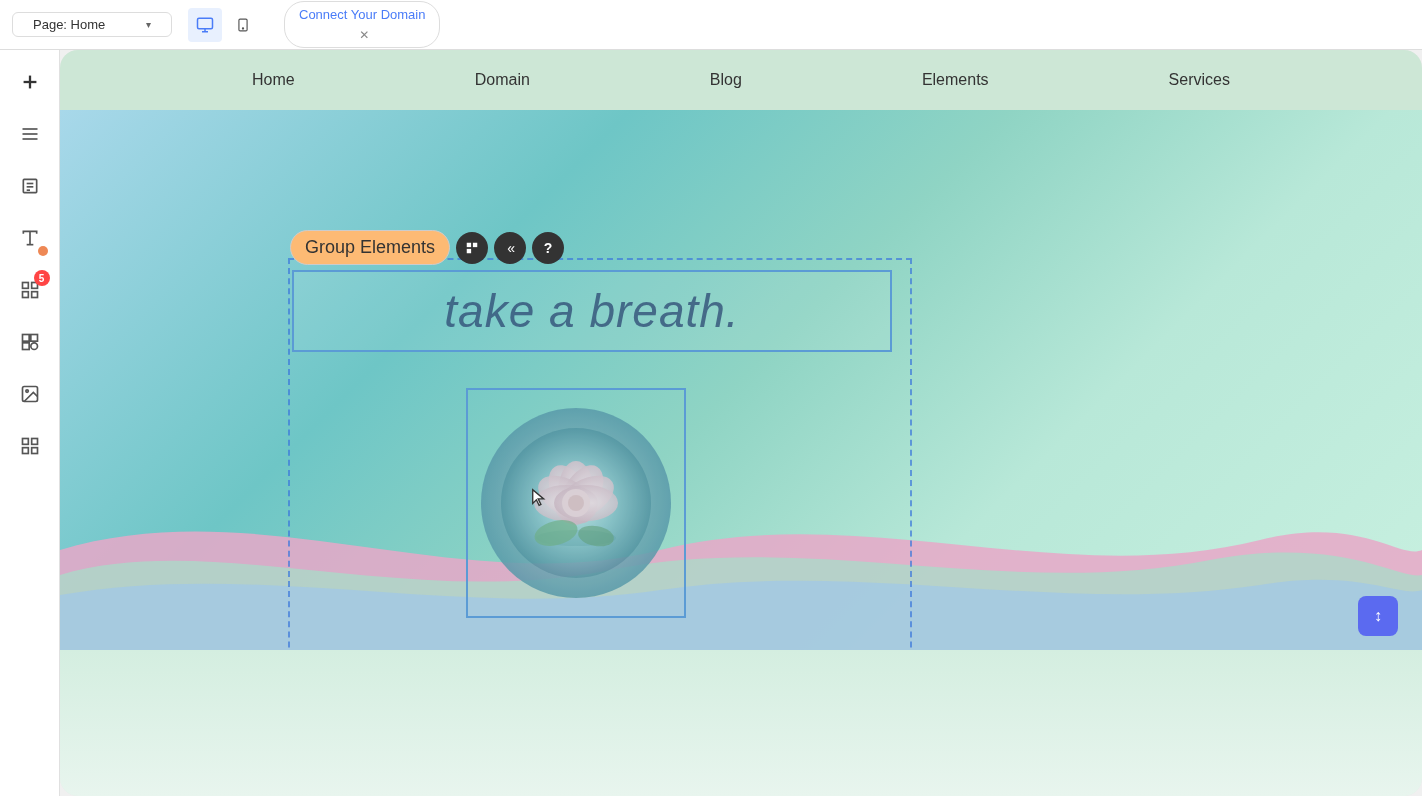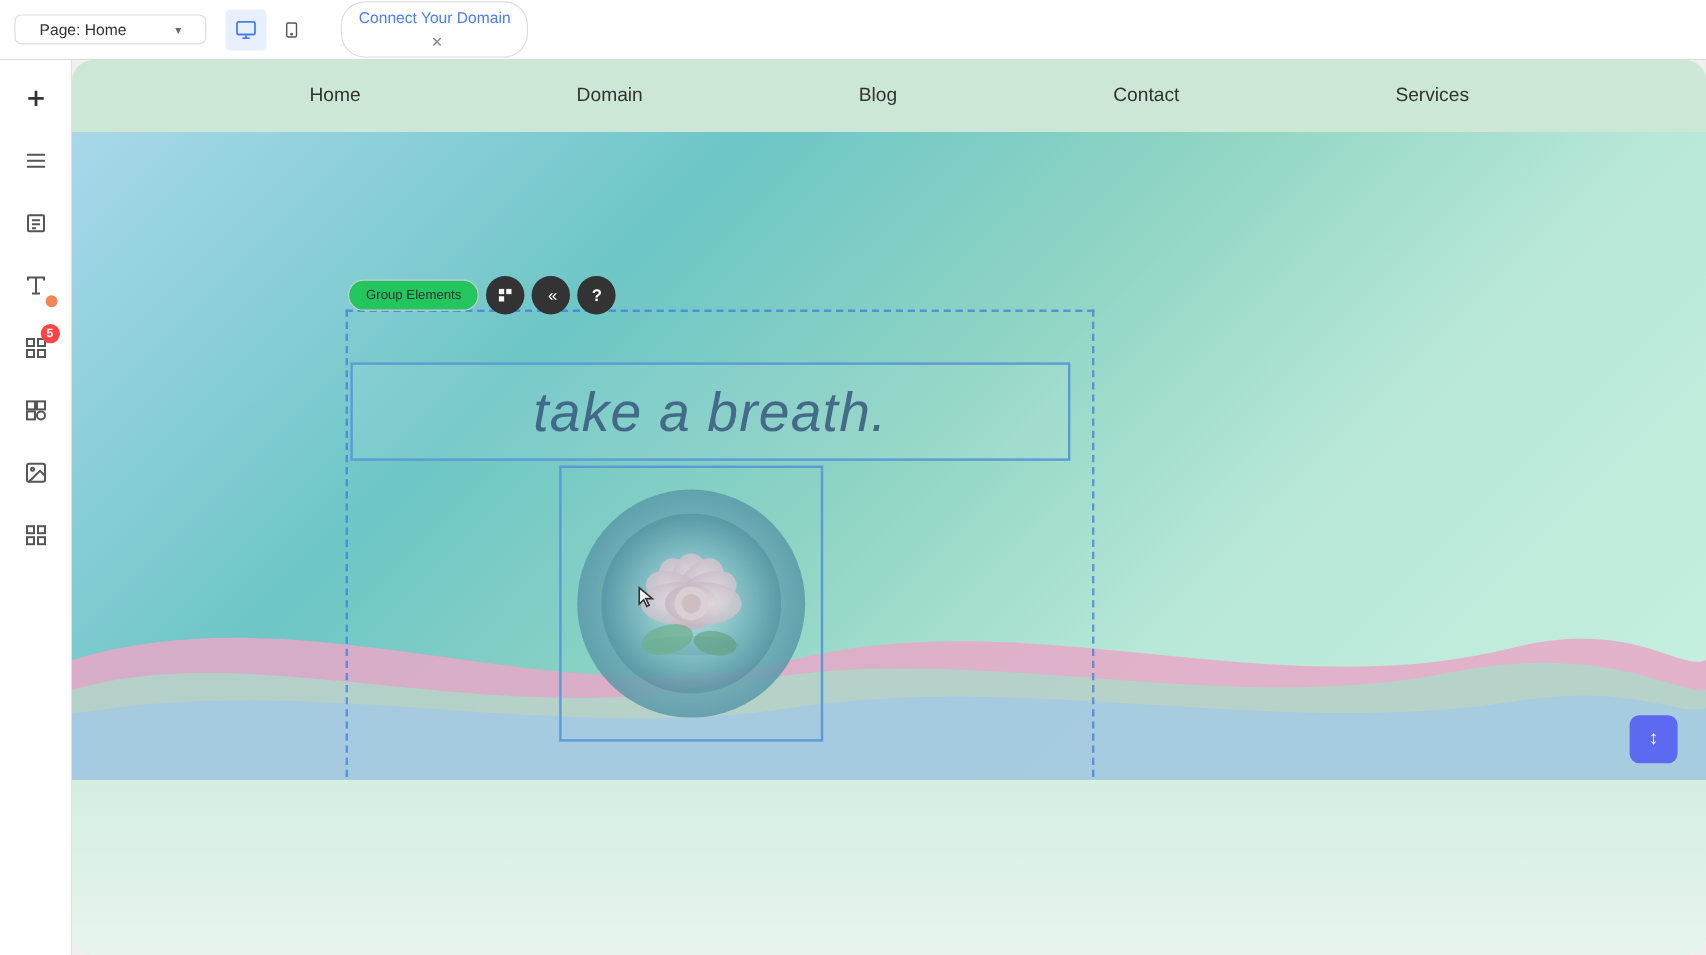--- a/index.html
+++ b/index.html
@@ -185,25 +185,25 @@
     .group-toolbar {
       position: absolute;
       top: 120px;
       left: 230px;
       display: flex;
       align-items: center;
       gap: 6px;
       z-index: 20;
     }
     .group-elements-btn {
-      background: #22c55e;
+      background: #fdba74;
       border: 1.5px solid #ccc;
       border-radius: 20px;
       padding: 6px 14px;
-      font-size: 11px;
+      font-size: 18px;
       color: #333;
       cursor: pointer;
       font-weight: 500;
     }
     .toolbar-icon-btn {
       width: 32px;
       height: 32px;
       border-radius: 50%;
       background: #333;
       border: none;
@@ -233,21 +233,20 @@
       top: 160px;
       left: 232px;
       width: 600px;
       height: 82px;
       border: 2px solid #5b9bd5;
       background: rgba(255,255,255,0.08);
       z-index: 16;
       display: flex;
       align-items: center;
       justify-content: center;
-      margin-top: 32px;
     }
     .hero-text {
       font-size: 46px;
       font-style: italic;
       color: rgba(50, 80, 120, 0.8);
       font-weight: 300;
       letter-spacing: 1px;
     }
 
     
@@ -423,21 +422,21 @@
     </div>
   </div>
 
   <div class="canvas-area">
     <div class="website-preview">
 
       <div class="site-nav">
         <span class="site-nav-item">Home</span>
         <span class="site-nav-item">Domain</span>
         <span class="site-nav-item">Blog</span>
-        <span class="site-nav-item">Contact</span>
+        <span class="site-nav-item">Elements</span>
         <span class="site-nav-item">Services</span>
       </div>
 
       <div class="hero-section">
         <div class="hero-bg"></div>
 
         <div class="wave-container">
           <svg class="wave-svg" viewBox="0 0 1362 220" preserveAspectRatio="none" xmlns="http://www.w3.org/2000/svg">
 
             <path d="M0 120 C200 60, 400 170, 600 120 C800 70, 1000 160, 1200 110 C1300 85, 1340 130, 1362 120 L1362 220 L0 220 Z" fill="#e8a8c8" opacity="0.85"></path>

